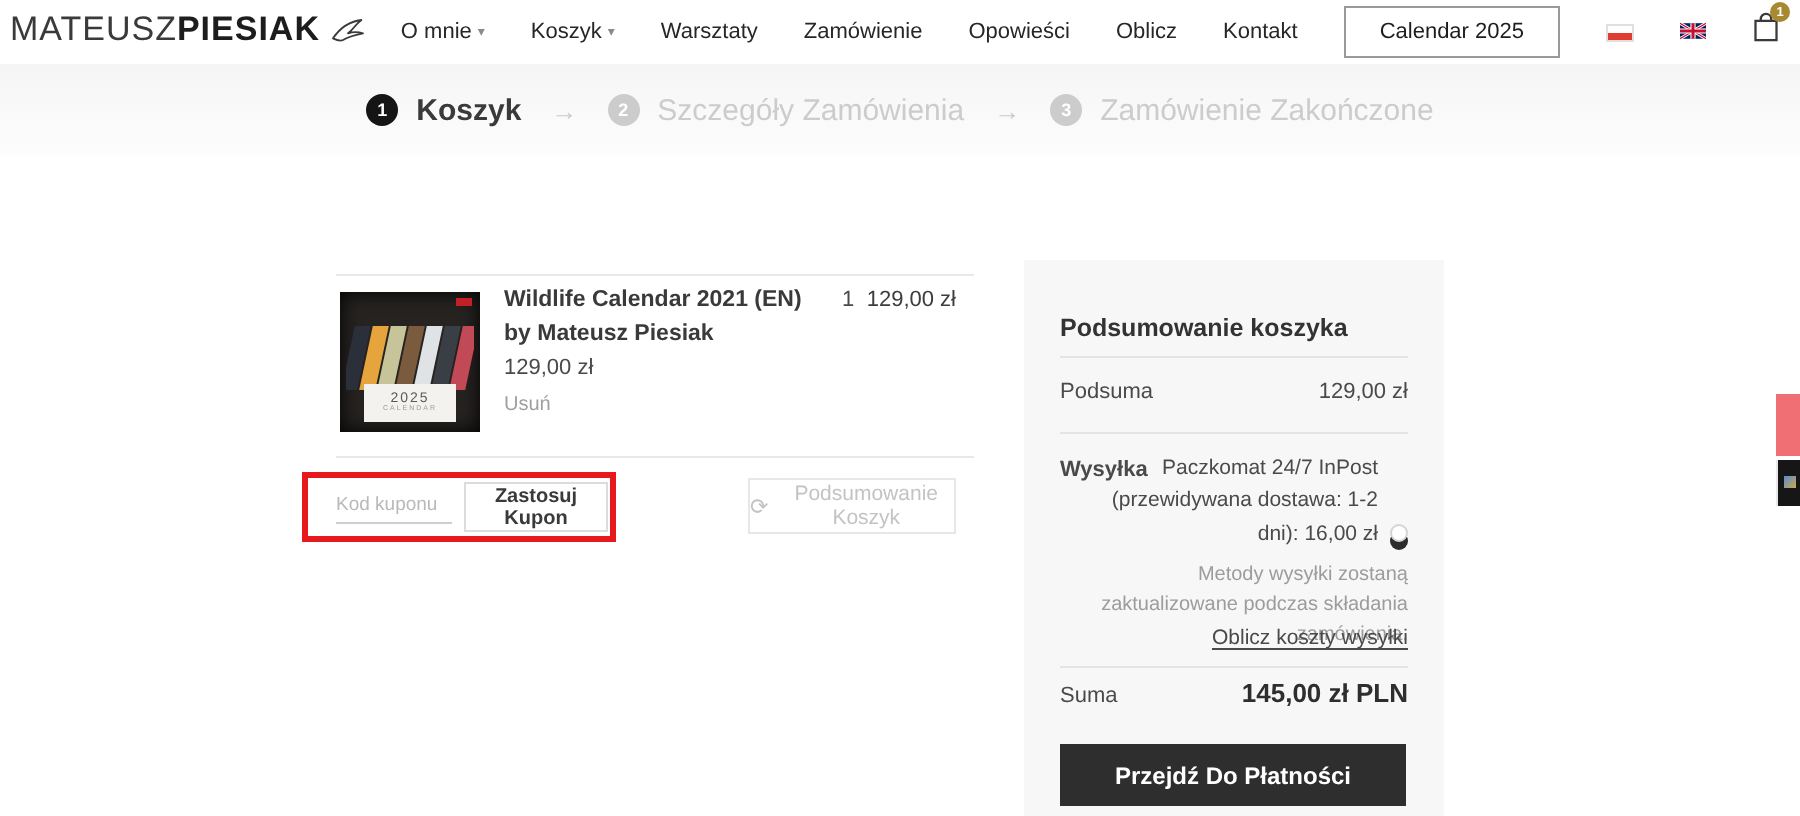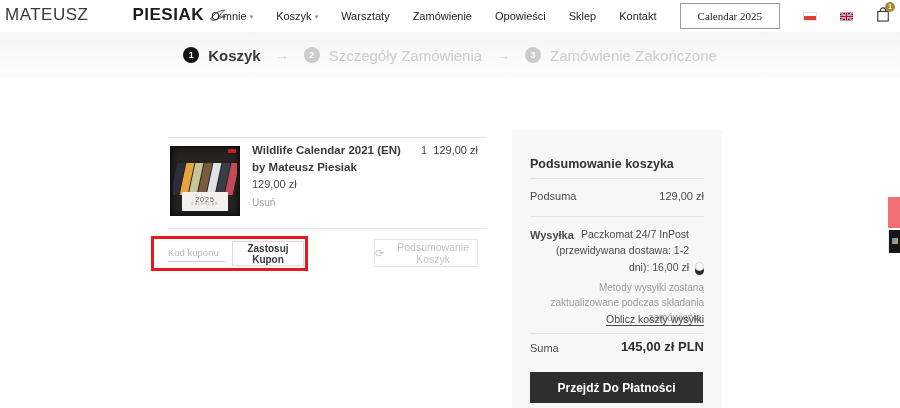--- a/index.html
+++ b/index.html
@@ -5,27 +5,27 @@
   * { margin:0; padding:0; box-sizing:border-box; }
   body { font-family:"Liberation Sans", sans-serif; background:#fff; }
   .page { position:relative; width:900px; height:408px; background:#fff; overflow:hidden; }
 
   
   .topbar { position:absolute; left:0; top:0; width:900px; height:32px; background:#fff; z-index:5;
             display:flex; align-items:center; }
   .logo { position:absolute; left:5px; top:5px; display:flex; align-items:center; font-size:17px;
           letter-spacing:.5px; color:#1d1d1d; cursor:default; }
   .logo .lt { font-weight:300; color:#3a3a3a; }
-  .logo .lb { font-weight:700;margin-left:44px; }
+  .logo .lb { font-weight:700; }
   .logo svg { margin-left:4px; }
   .nav { position:absolute; right:10px; top:0; height:32px; display:flex; align-items:center; gap:23px; }
   .nav-item { font-size:11px; color:#262626; display:flex; align-items:center; gap:3px; cursor:pointer; }
   .chev { font-size:7px; color:#8a8a8a; line-height:1; }
   .cal-btn { border:1px solid #9a9a9a; background:#fff; color:#1d1d1d; font-size:11px;
-             padding:6px 17px; cursor:pointer; font-family:Liberation Serif, serif; }
+             padding:6px 17px; cursor:pointer; font-family:Liberation Sans, sans-serif; }
   .flag { display:inline-block; cursor:pointer; }
   .flag-pl { width:14px; height:9px; border:1px solid #e0e0e0; background:linear-gradient(#fff 0 50%, #e03c31 50% 100%); }
   .cart-wrap { position:relative; cursor:pointer; }
   .badge { position:absolute; right:-5px; top:-5px; width:10px; height:10px; border-radius:50%;
            background:#a8893０; background:#a88930; color:#fff; font-size:6.5px; font-weight:700;
            display:flex; align-items:center; justify-content:center; }
 
   
   .crumb-band { position:absolute; left:0; top:32px; width:900px; height:46px;
                 background:linear-gradient(#f5f5f5, #fdfdfd); display:flex; align-items:center; justify-content:center; }
@@ -124,21 +124,21 @@
       <div class="nav-item">
         <span>Warsztaty</span>
       </div>
       <div class="nav-item">
         <span>Zamówienie</span>
       </div>
       <div class="nav-item">
         <span>Opowieści</span>
       </div>
       <div class="nav-item">
-        <span>Sklep</span>
+        <span>Oblicz</span>
       </div>
       <div class="nav-item">
         <span>Kontakt</span>
       </div>
       <button class="cal-btn">Calendar 2025</button>
       <span class="flag flag-pl"></span>
       <span class="flag">
         <svg width="13" height="9" viewBox="0 0 60 36">
           <rect width="60" height="36" fill="#012169"></rect>
           <path d="M0,0 60,36 M60,0 0,36" stroke="#fff" stroke-width="7"></path>

